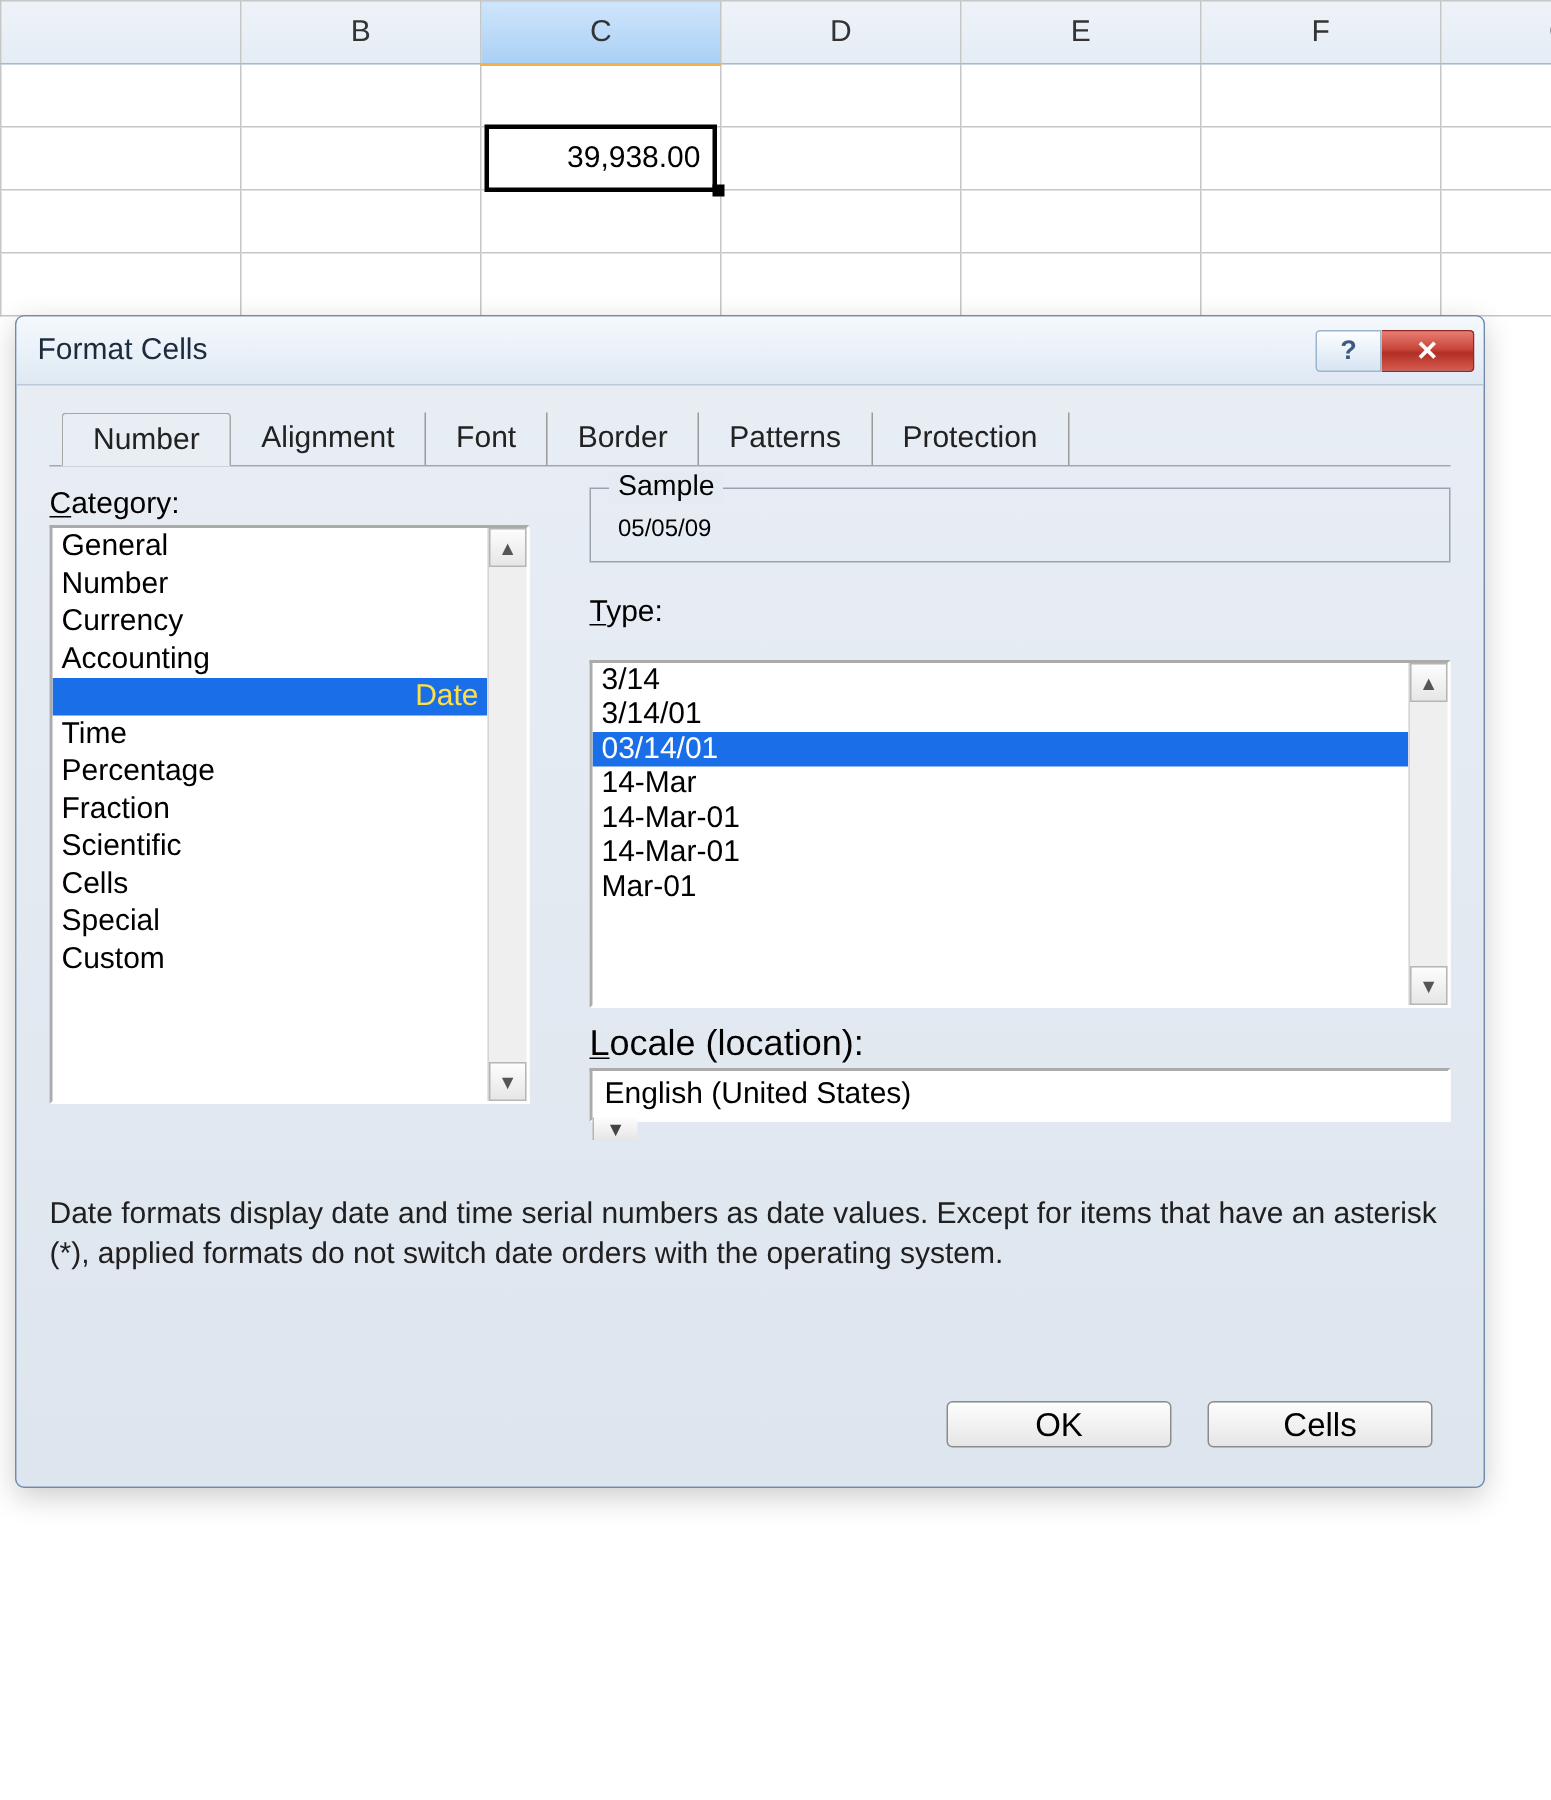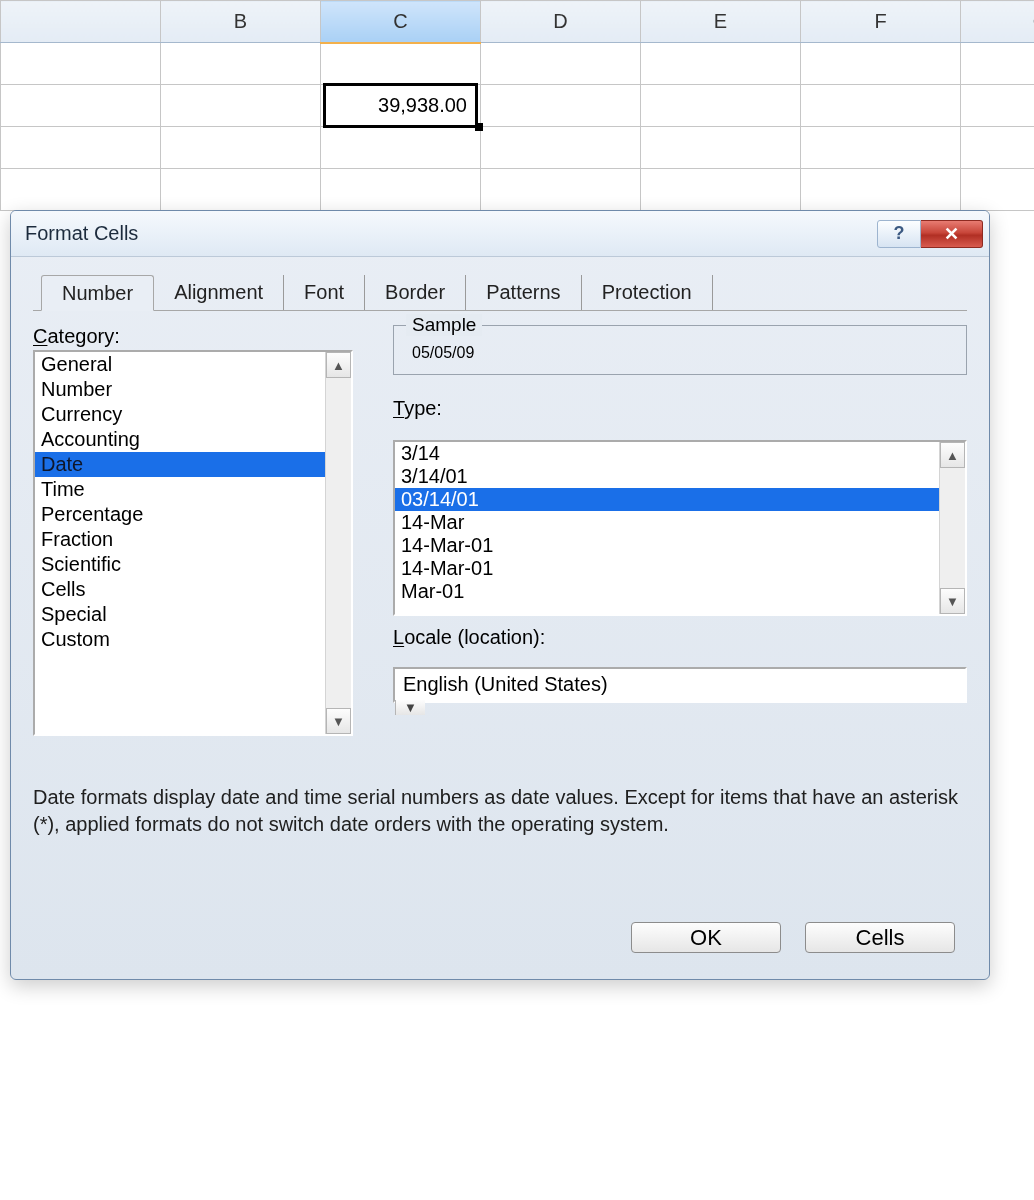--- a/index.html
+++ b/index.html
@@ -157,21 +157,22 @@
   }
   .listbox .items { flex:1; overflow:hidden; }
   .listbox .item {
     padding: 1px 6px;
     font-size: 20px;
     color: #000;
     cursor: pointer;
   }
   .listbox .item.selected {
     background: #1a6fe8;
-    color: #0f172a;
+    color: #fde047;
+    text-align: right;
   }
   .vscroll {
     width: 26px;
     background: #efefef;
     border-left: 1px solid #d4d4d4;
     display: flex;
     flex-direction: column;
     justify-content: space-between;
   }
   .vscroll .arr {
@@ -198,29 +199,29 @@
     background: #e5ebf2;
     font-size: 19px;
   }
   .sample-val { font-size: 16px; padding-left:4px; }
 
   .typelabel { font-size: 20px; margin-bottom: 20px; }
 
   .typebox {
     border: 2px inset #fff;
     background:#fff;
-    height: 176px;
+    height: 232px;
     display:flex;
     margin-bottom: 10px;
   }
   .typebox .items { flex:1; overflow:hidden; }
   .typebox .item { padding: 0 6px; font-size:20px; }
   .typebox .item.selected { background:#1a6fe8; color:#ffffff; }
 
-  .locale-label { font-size: 20px; margin-bottom: 18px;}
+  .locale-label { font-size: 24px; margin-bottom: 2px;}
   .combo {
     display:flex;
     border: 2px inset #fff;
     background:#fff;
     height: 36px;
     align-items:stretch;
     flex-direction:column;
   }
   .combo .val { flex:1; padding: 4px 8px; font-size:20px; }
   .combo .drop {

